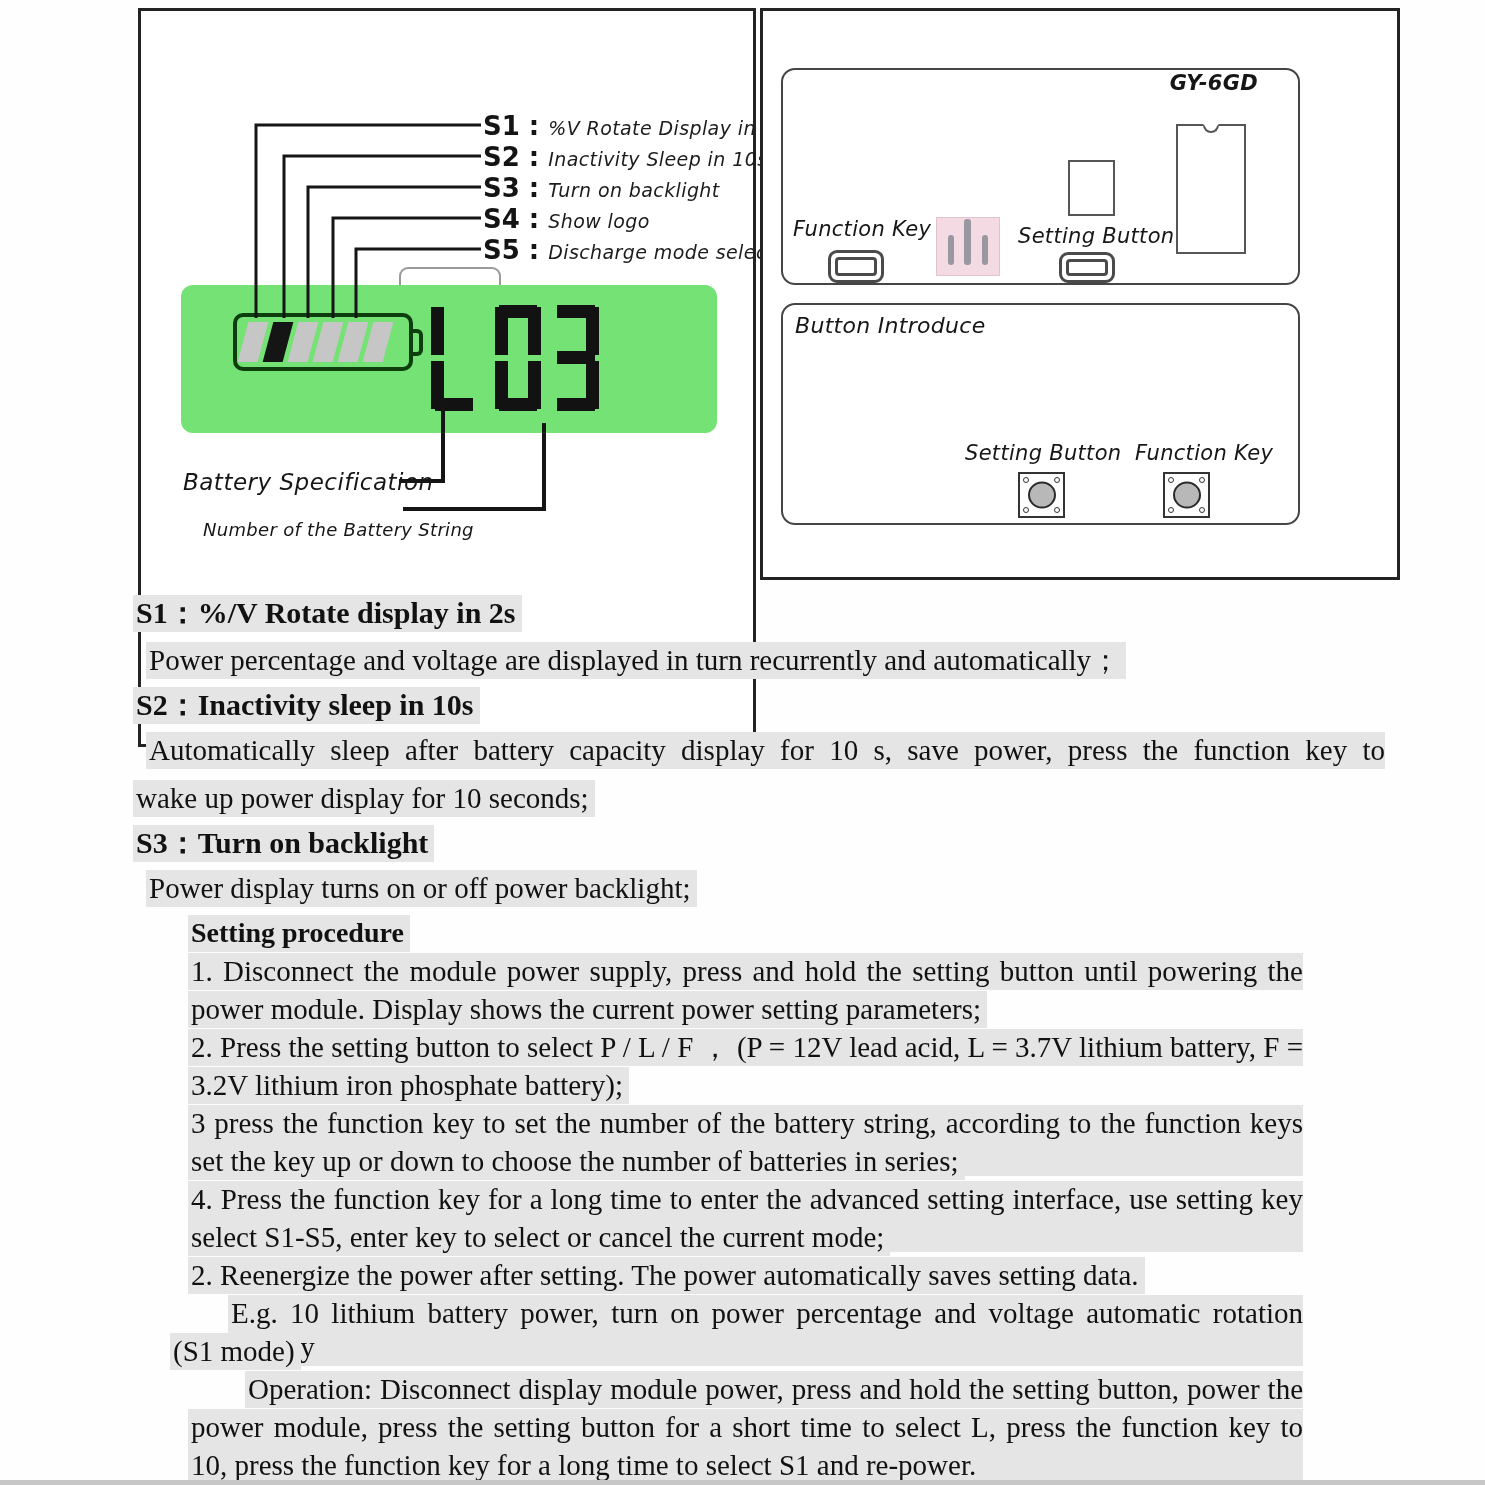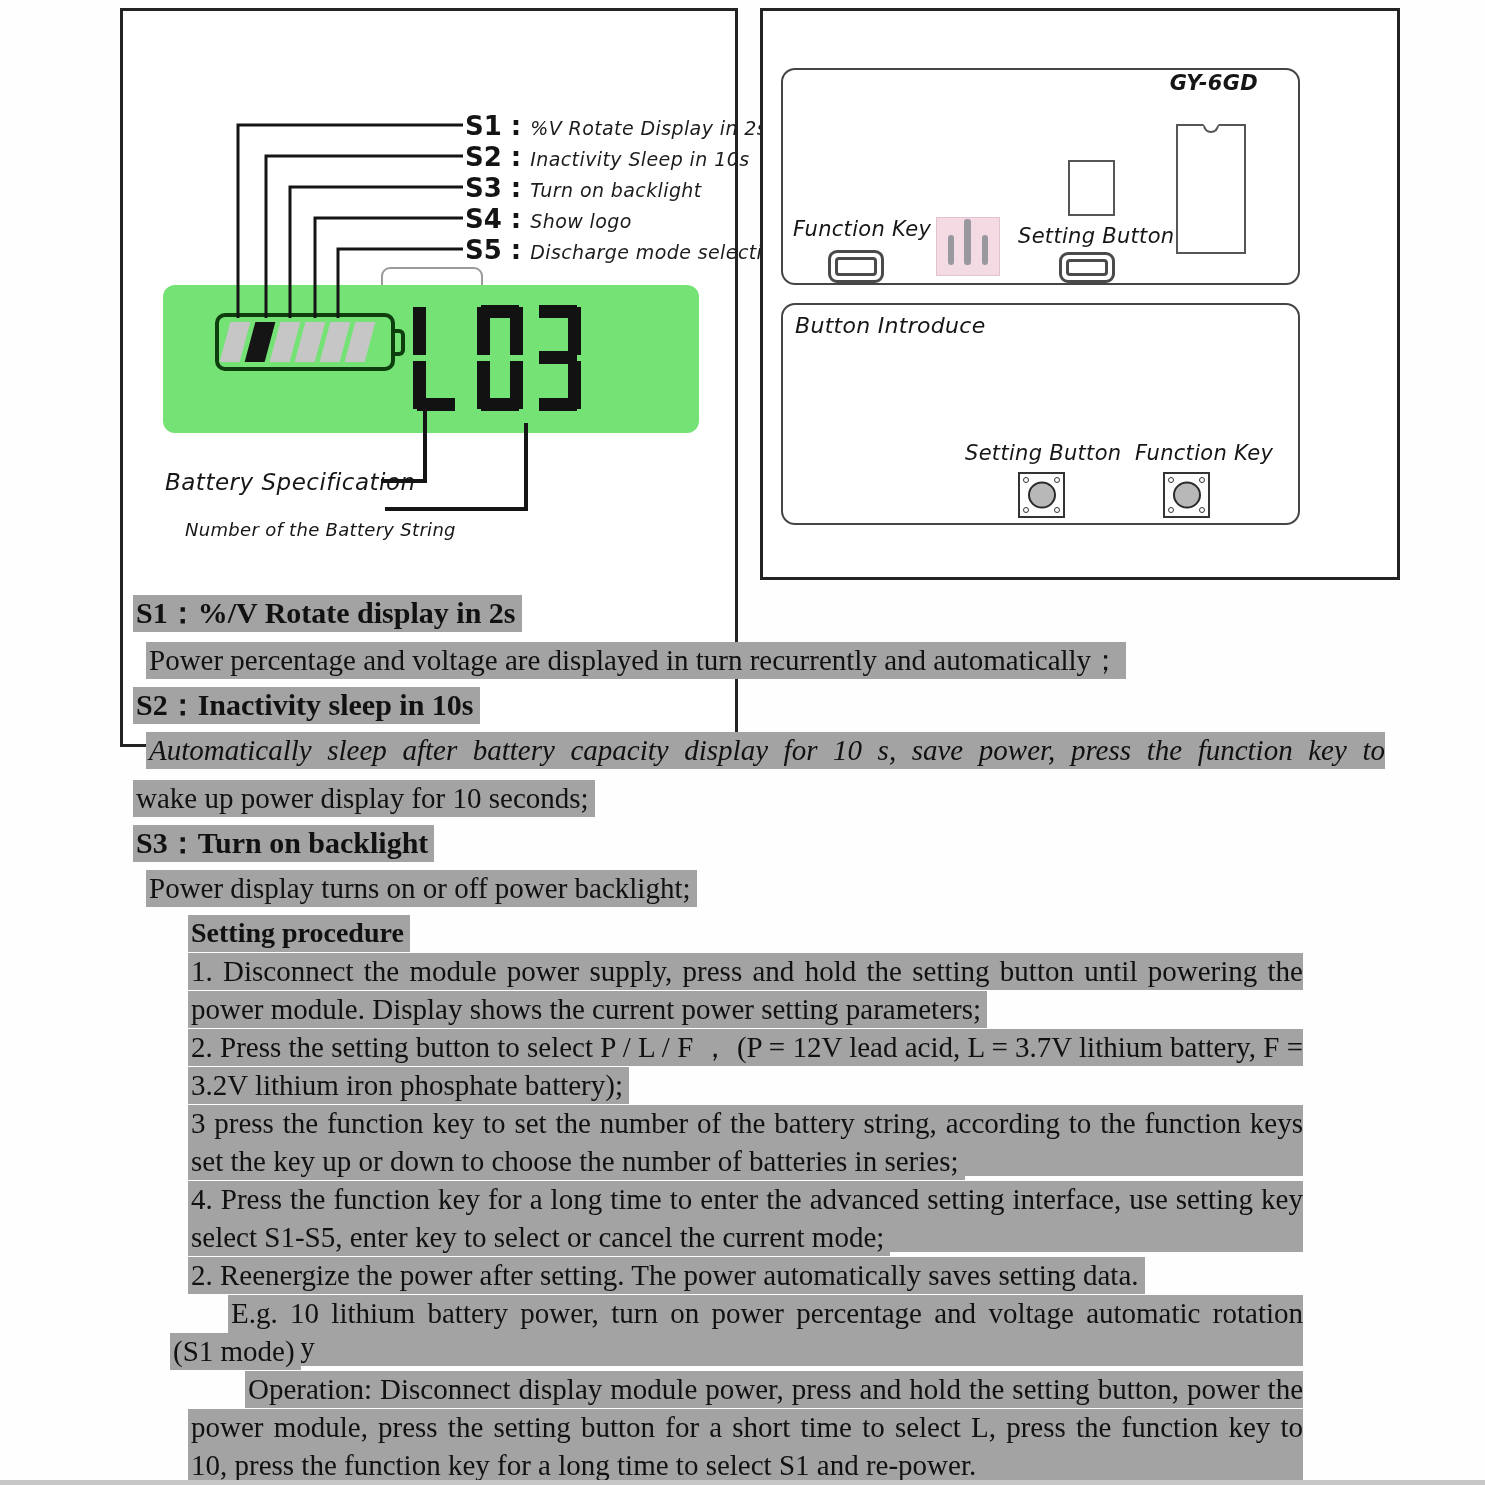--- a/index.html
+++ b/index.html
@@ -1,21 +1,21 @@
 <!DOCTYPE html>
 <html><head>
 <meta charset="utf-8">
 <style>
   html,body{margin:0;padding:0;background:#ffffff;}
   .page{position:relative;width:1485px;height:1485px;background:#fefefe;overflow:hidden;
         font-family:"Liberation Serif", serif;color:#111;}
 
   
   .panel{position:absolute;background:#fff;border:3px solid #232323;box-sizing:border-box;}
-  .panel.left{left:120px;top:8px;width:618px;height:739px;}
+  .panel.left{left:138px;top:8px;width:618px;height:739px;}
   .panel.right{left:760px;top:8px;width:640px;height:572px;}
 
   
   .callout{position:absolute;left:342px;display:flex;align-items:baseline;white-space:nowrap;
            font-family:"DejaVu Sans", sans-serif;}
   .s-lbl{font-weight:bold;font-size:26px;color:#141414;}
   .s-desc{font-style:italic;font-size:19px;margin-left:9px;color:#1c1c1c;letter-spacing:.4px;}
   .co-1{top:100px}.co-2{top:131px}.co-3{top:162px}.co-4{top:193px}.co-5{top:224px}
 
   .lines-svg{position:absolute;left:0;top:0;z-index:3;pointer-events:none;}
@@ -84,21 +84,21 @@
   .tactile{position:absolute;width:47px;height:46px;border:2px solid #333;background:#fdfdfd;box-sizing:border-box;}
   .t-set{left:255px;top:461px;}
   .t-fn{left:400px;top:461px;}
   .tactile .circle{position:absolute;left:50%;top:50%;transform:translate(-50%,-50%);
           width:28px;height:27px;border-radius:50%;background:#b8b8b8;border:2px solid #2a2a2a;box-sizing:border-box;}
   .dot{position:absolute;width:6px;height:6px;border:1.5px solid #333;border-radius:50%;box-sizing:border-box;background:#fff;}
   .dot.tl{left:3px;top:3px}.dot.tr{right:3px;top:3px}.dot.bl{left:3px;bottom:3px}.dot.br{right:3px;bottom:3px}
 
   
   .doc-line{position:absolute;font-size:29px;line-height:34px;white-space:nowrap;
-            background:#a3a3a3;padding:1px 6px 2px 3px;}
+            background:#e5e5e5;padding:1px 6px 2px 3px;}
   .doc-line.bold{font-weight:bold;font-size:30px;}
   .doc-line.just{white-space:normal;text-align:justify;text-align-last:justify;padding-right:0;}
 
   .bottom-strip{position:absolute;left:0;top:1480px;width:1485px;height:5px;background:#c7c7c7;}
 </style>
 </head>
 <body>
 
 <div class="page">
 
@@ -220,21 +220,21 @@
         <i class="dot bl"></i>
         <i class="dot br"></i>
       <div class="circle"></div>
     </div>
   </div>
 
   <div>
     <div class="doc-line bold" style="left:133px;top:595px;">S1：%/V  Rotate display in 2s</div>
     <div class="doc-line" style="left:146px;top:642px;">Power percentage and voltage are displayed in turn recurrently and automatically；</div>
     <div class="doc-line bold" style="left:133px;top:687px;">S2：Inactivity sleep in 10s</div>
-    <div class="doc-line just" style="left:146px;top:732px;width:1236px;font-style:italic;">Automatically sleep after battery capacity display for 10 s, save power, press the function key to</div>
+    <div class="doc-line just" style="left:146px;top:732px;width:1236px;">Automatically sleep after battery capacity display for 10 s, save power, press the function key to</div>
     <div class="doc-line" style="left:133px;top:780px;">wake up power display for 10 seconds;</div>
     <div class="doc-line bold" style="left:133px;top:825px;">S3：Turn on backlight</div>
     <div class="doc-line" style="left:146px;top:870px;">Power display turns on or off power backlight;</div>
     <div class="doc-line bold" style="left:188px;top:915px;font-size:28px;">Setting procedure</div>
     <div class="doc-line just" style="left:188px;top:953px;width:1112px;">1. Disconnect the module power supply, press and hold the setting button until powering the</div>
     <div class="doc-line" style="left:188px;top:991px;">power module. Display shows the current power setting parameters;</div>
     <div class="doc-line just" style="left:188px;top:1029px;width:1112px;">2. Press the setting button to select P / L / F ， (P = 12V lead acid, L = 3.7V lithium battery, F =</div>
     <div class="doc-line" style="left:188px;top:1067px;">3.2V lithium iron phosphate battery);</div>
     <div class="doc-line just" style="left:188px;top:1105px;width:1112px;">3 press the function key to set the number of the battery string, according to the function keys and</div>
     <div class="doc-line" style="left:188px;top:1143px;">set the key up or down to choose the number of batteries in series;</div>

